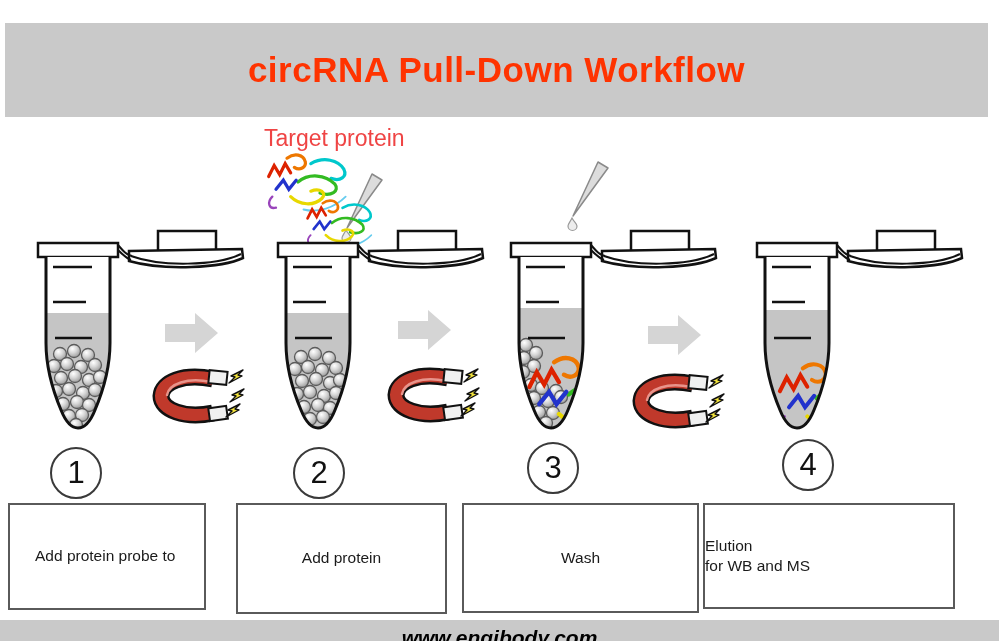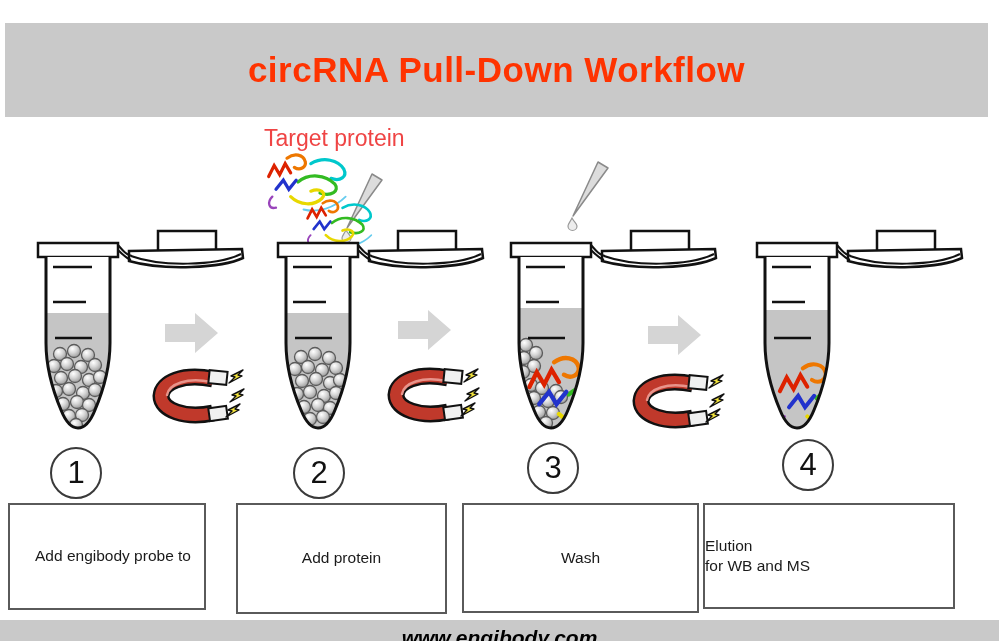--- a/index.html
+++ b/index.html
@@ -288,21 +288,21 @@
     <span>2</span>
     </div>
   <div class="stepnum" style="left:527px;top:427px">
     <span>3</span>
     </div>
   <div class="stepnum" style="left:782px;top:424px">
     <span>4</span>
     </div>
 
   <div class="stepbox align-left" style="left:8px;top:488px;width:198px;height:107px;padding-left:25px;box-sizing:border-box">
-    <div>Add engibody probe to</div>
+    <div>Add protein probe to</div>
   </div>
   <div class="stepbox align-center" style="left:236px;top:488px;width:207px;height:107px">
     <div>Add protein</div>
   </div>
   <div class="stepbox align-center" style="left:462px;top:488px;width:233px;height:106px">
     <div>Wash</div>
   </div>
   <div class="stepbox align-left" style="left:703px;top:488px;width:252px;height:106px;box-sizing:border-box">
     <div>Elution</div>
     <div>for WB and MS</div>

